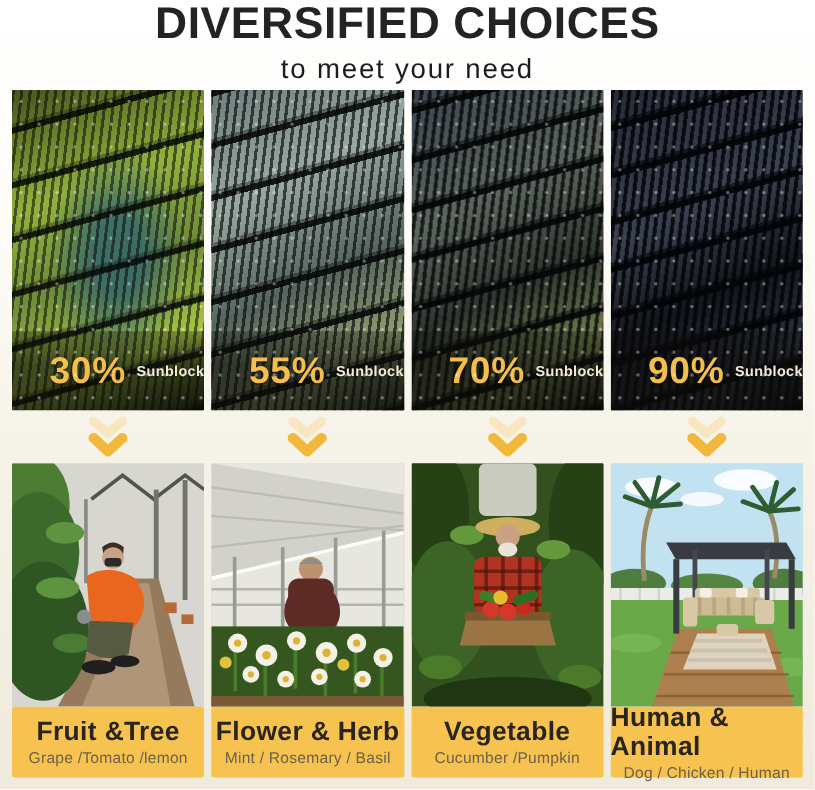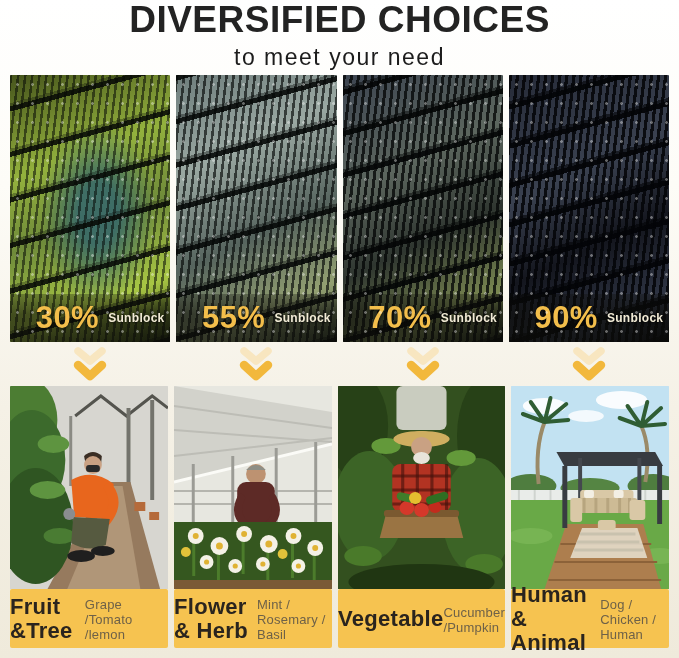--- a/index.html
+++ b/index.html
@@ -40,39 +40,39 @@
     linear-gradient(155deg,#6e7d7c 0%,#9aa8a2 30%,#56645e 58%,#93a071 82%,#3a4630 100%);}
   .net-2 .mesh{background:
     repeating-linear-gradient(-15deg,rgba(4,6,6,.93) 0 5px,rgba(4,6,6,.48) 5px 8px,transparent 8px 40px),
     repeating-linear-gradient(97deg,rgba(4,6,6,.78) 0 3px,transparent 3px 7px),
     linear-gradient(155deg,#3c4450 0%,#5c665e 35%,#2f3630 60%,#7c8a52 85%,#20261a 100%);}
   .net-3 .mesh{background:
     repeating-linear-gradient(-15deg,rgba(3,4,7,.95) 0 5px,rgba(3,4,7,.60) 5px 8px,transparent 8px 38px),
     repeating-linear-gradient(97deg,rgba(3,4,7,.86) 0 3.2px,transparent 3.2px 7px),
     linear-gradient(155deg,#262b38 0%,#3a4150 38%,#14161e 62%,#2e3443 85%,#0b0c12 100%);}
   .overlay{
-    position:absolute;left:0;right:0;bottom:0;height:48px;
-    display:flex;align-items:center;justify-content:center;gap:9px;
+    position:absolute;left:0;right:0;bottom:0;height:66px;
+    display:flex;align-items:center;justify-content:flex-end;gap:9px;
     background:linear-gradient(180deg,rgba(12,12,9,.30) 0%,rgba(12,12,9,.62) 42%,rgba(12,12,9,.70) 100%);
     padding-left:20px;
   }
   .pct{font-size:31px;font-weight:800;color:#F3BE4B;letter-spacing:.5px;
        text-shadow:0 1px 3px rgba(0,0,0,.65);}
   .sb{font-size:12px;font-weight:700;color:#F2EBD6;letter-spacing:.3px;
       text-shadow:0 1px 2px rgba(0,0,0,.6);}
   
   .arrows{height:44px;align-items:center;}
   .arrowcell{display:flex;align-items:center;justify-content:center;}
   
   .card{display:flex;flex-direction:column;}
   .photo{height:203px;overflow:hidden;border-radius:1px 1px 0 0;background:#ddd;}
   .photo svg{display:block;width:100%;height:100%;}
   .label{
     height:59px;background:#F6C350;border-radius:2px;
-    display:flex;flex-direction:row;align-items:center;justify-content:center;
+    display:flex;flex-direction:column;align-items:center;justify-content:center;
   }
   .ctitle{font-size:22px;line-height:24px;font-weight:800;color:#2A241E;letter-spacing:.3px;}
   .csub{font-size:13px;line-height:15px;font-weight:500;color:#6E6148;margin-top:2px;letter-spacing:.2px;}
 </style>
 </head>
 <body>
 
 <div class="page">
 
   <div class="hdr">

